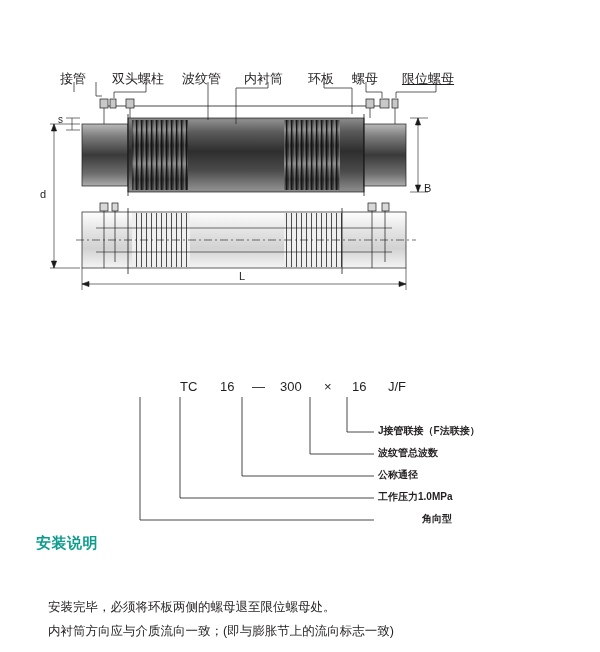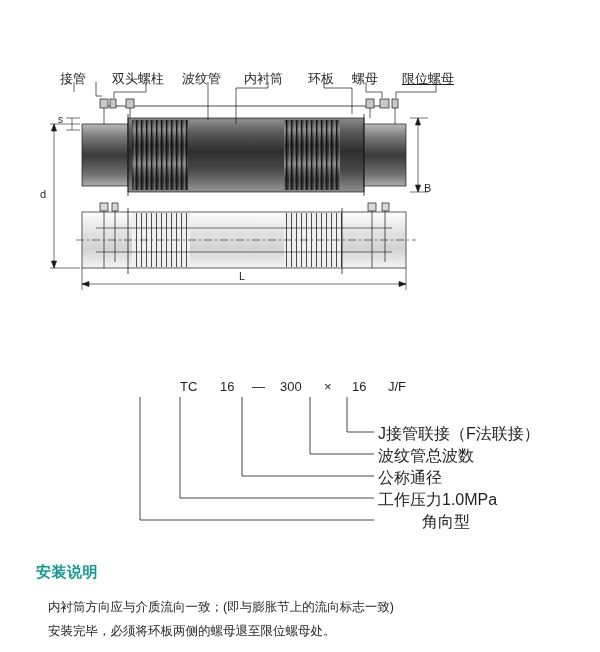--- a/index.html
+++ b/index.html
@@ -25,21 +25,21 @@
   .section-title {
     position: absolute;
     font-size: 15px;
     font-weight: bold;
     color: #0e9c8e;
     letter-spacing: 0.5px;
     white-space: nowrap;
   }
   #title-1 { left: 36px; top: 12px; }
   #title-2 { left: 36px; top: 355px; }
-  #title-3 { left: 36px; top: 563px; }
+  #title-3 { left: 36px; top: 534px; }
 
   
   #diagram-block {
     position: absolute;
     left: 36px;
     top: 62px;
     width: 528px;
     height: 230px;
   }
   #diagram-svg { display: block; }
@@ -63,24 +63,25 @@
   .code-token {
     position: absolute;
     font-size: 13px;
     font-family: Liberation Sans, sans-serif;
     color: #231f20;
     white-space: nowrap;
     margin-left: 48px;
   }
   .code-desc {
     position: absolute;
-    font-size: 16px;
-    font-family: "Liberation Sans", sans-serif;
-    color: #231f20;
-    white-space: nowrap;
+    font-size: 10px;
+    font-family: "Liberation Sans", sans-serif;
+    color: #231f20;
+    white-space: nowrap;
+    font-weight: bold;
   }
 
   
   #install-notes {
     position: absolute;
     left: 48px;
     top: 598px;
     width: 520px;
   }
   #install-notes p {
@@ -273,17 +274,17 @@
     <div class="code-desc" style="left:342px; top:49px;">J接管联接（F法联接）</div>
     <div class="code-desc" style="left:342px; top:71px;">波纹管总波数</div>
     <div class="code-desc" style="left:342px; top:93px;">公称通径</div>
     <div class="code-desc" style="left:342px; top:115px;">工作压力1.0MPa</div>
     <div class="code-desc" style="left:342px; top:137px;margin-left:44px;">角向型</div>
   </div>
 
   <div class="section-title" id="title-3">安装说明</div>
 
   <div id="install-notes">
+    <p>安装完毕，必须将环板两侧的螺母退至限位螺母处。</p>
     <p>内衬筒方向应与介质流向一致；(即与膨胀节上的流向标志一致)</p>
-    <p>安装完毕，必须将环板两侧的螺母退至限位螺母处。</p>
   </div>
 
 </div>
 
 </body></html>

